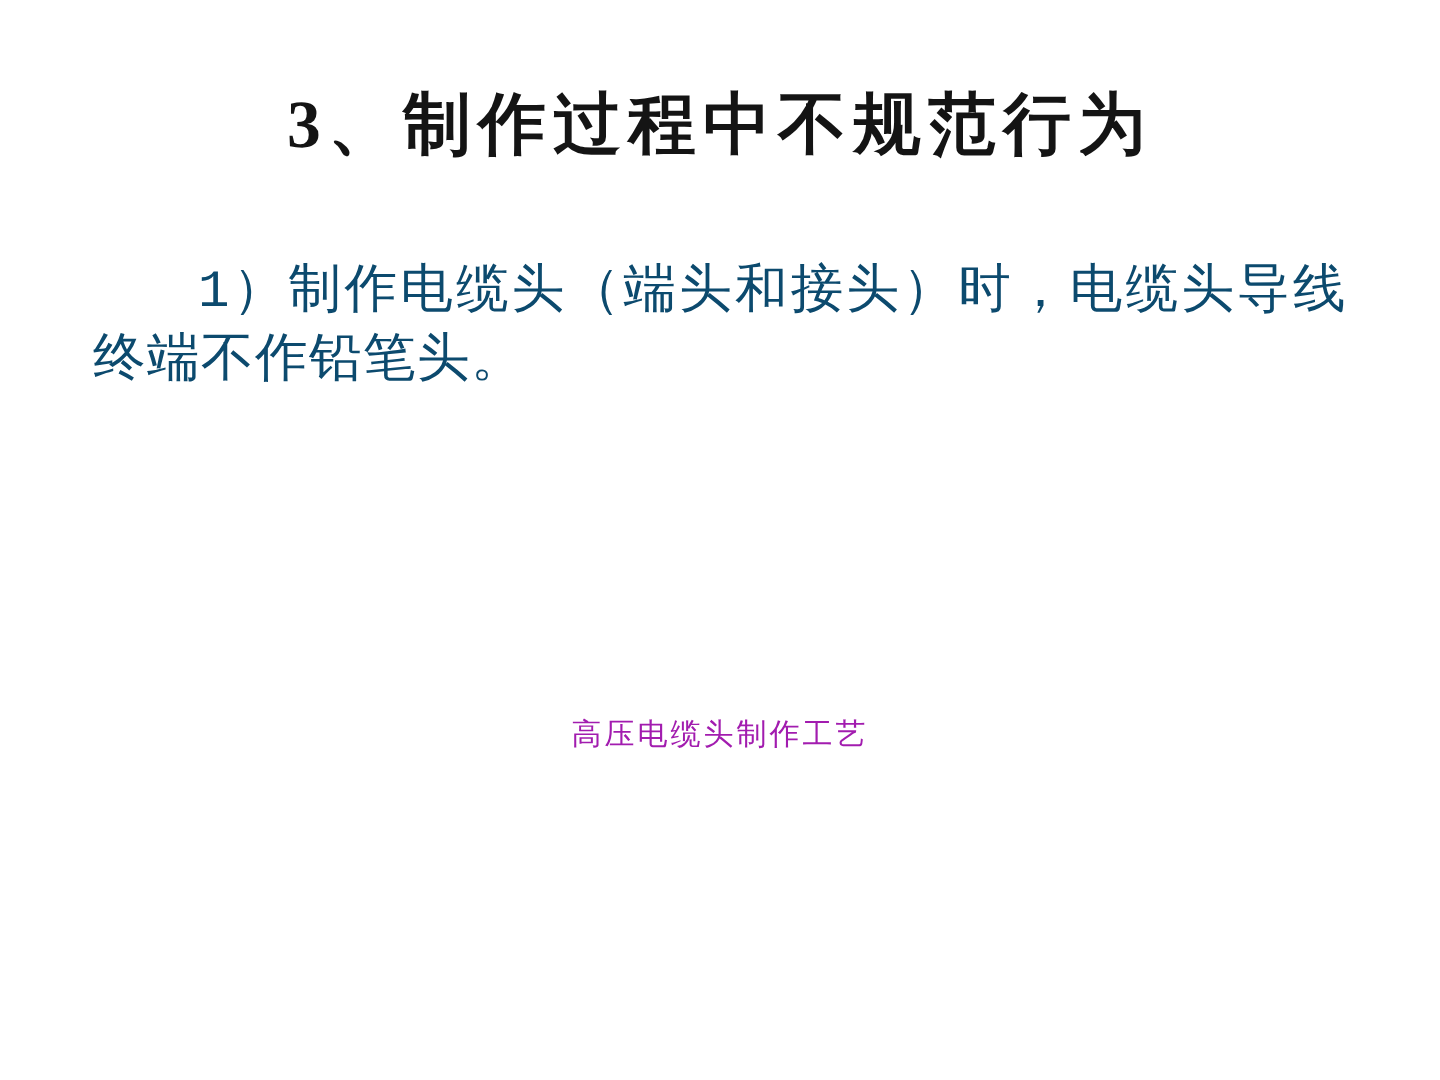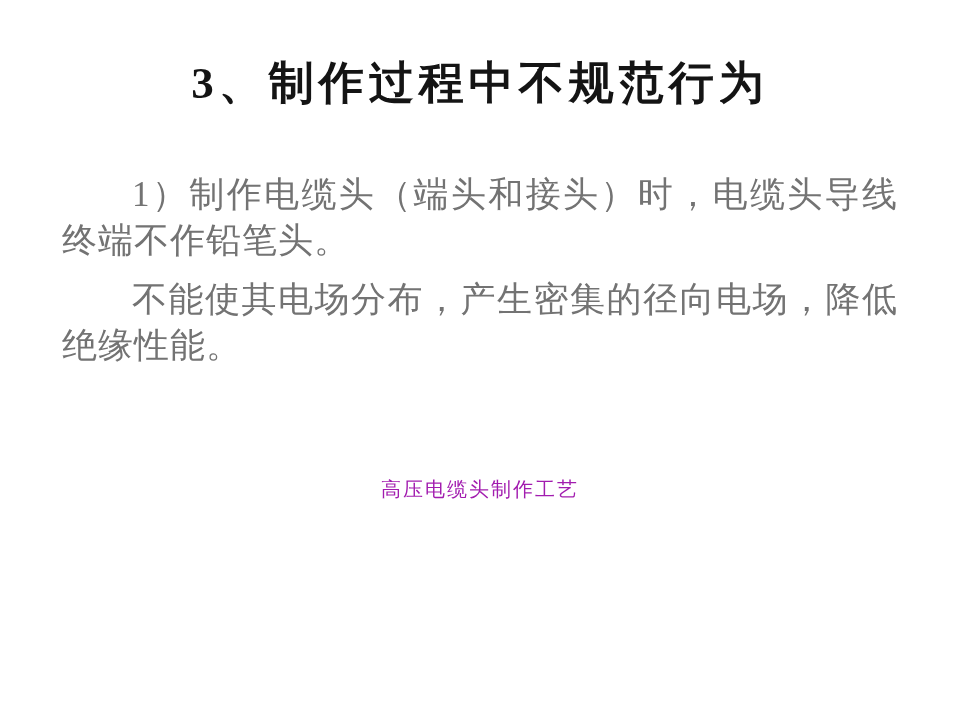--- a/index.html
+++ b/index.html
@@ -30,23 +30,23 @@
     letter-spacing: 5px;
     color: #141414;
     font-family: "Liberation Serif", "DejaVu Serif", serif;
   }
   .slide-body {
     margin: 62px 60px 0 62px;
     width: 836px;
     font-size: 35px;
     line-height: 46px;
     letter-spacing: 1px;
-    color: #737373;
+    color: #0c4a6e;
     text-align: justify;
-    font-family: Liberation Serif, serif;
+    font-family: Liberation Mono, monospace;
   }
   .para {
     margin: 0;
     text-indent: 2em;
   }
   .para.spaced {
     margin-top: 13px;
   }
   .slide-footer {
     position: absolute;
@@ -62,18 +62,17 @@
 </style>
 </head>
 <body>
 
 <div class="slide">
 
   <h1 class="slide-title">3、制作过程中不规范行为</h1>
 
   <div class="slide-body">
     <p class="para">1）制作电缆头（端头和接头）时，电缆头导线终端不作铅笔头。</p>
-    <p class="para spaced">不能使其电场分布，产生密集的径向电场，降低绝缘性能。</p>
   </div>
 
   <div class="slide-footer">高压电缆头制作工艺</div>
 
 </div>
 
 </body></html>

